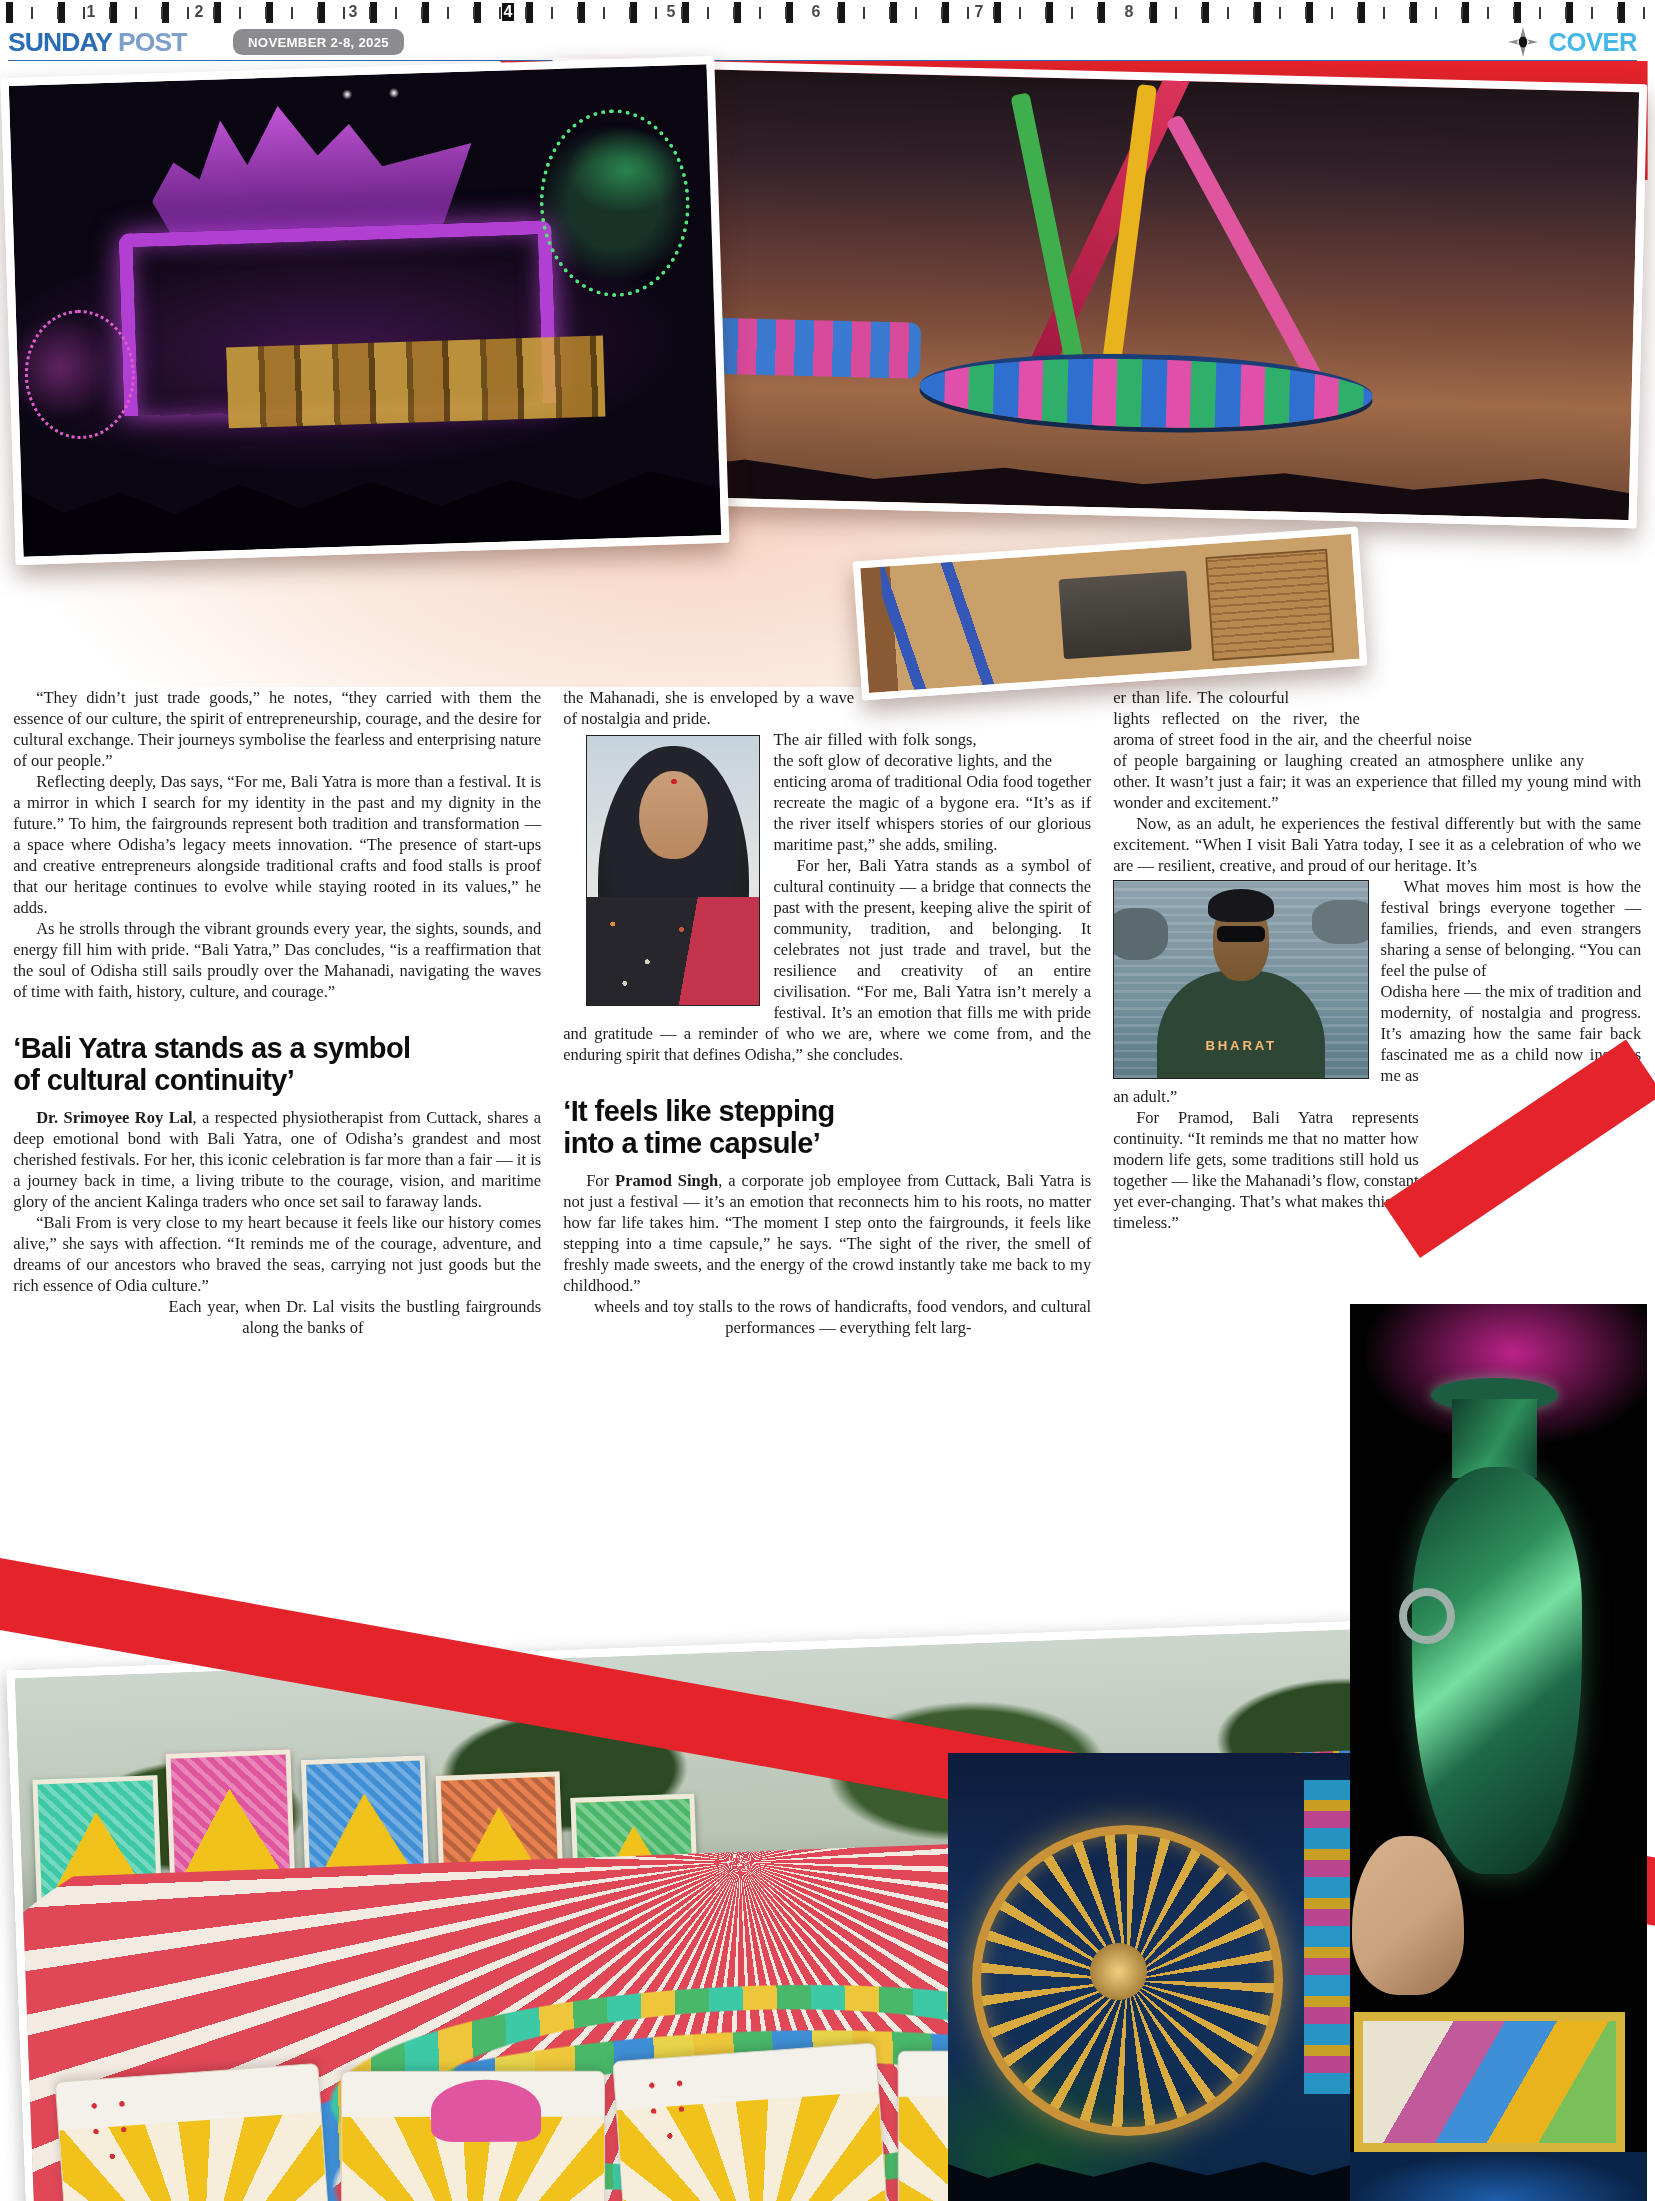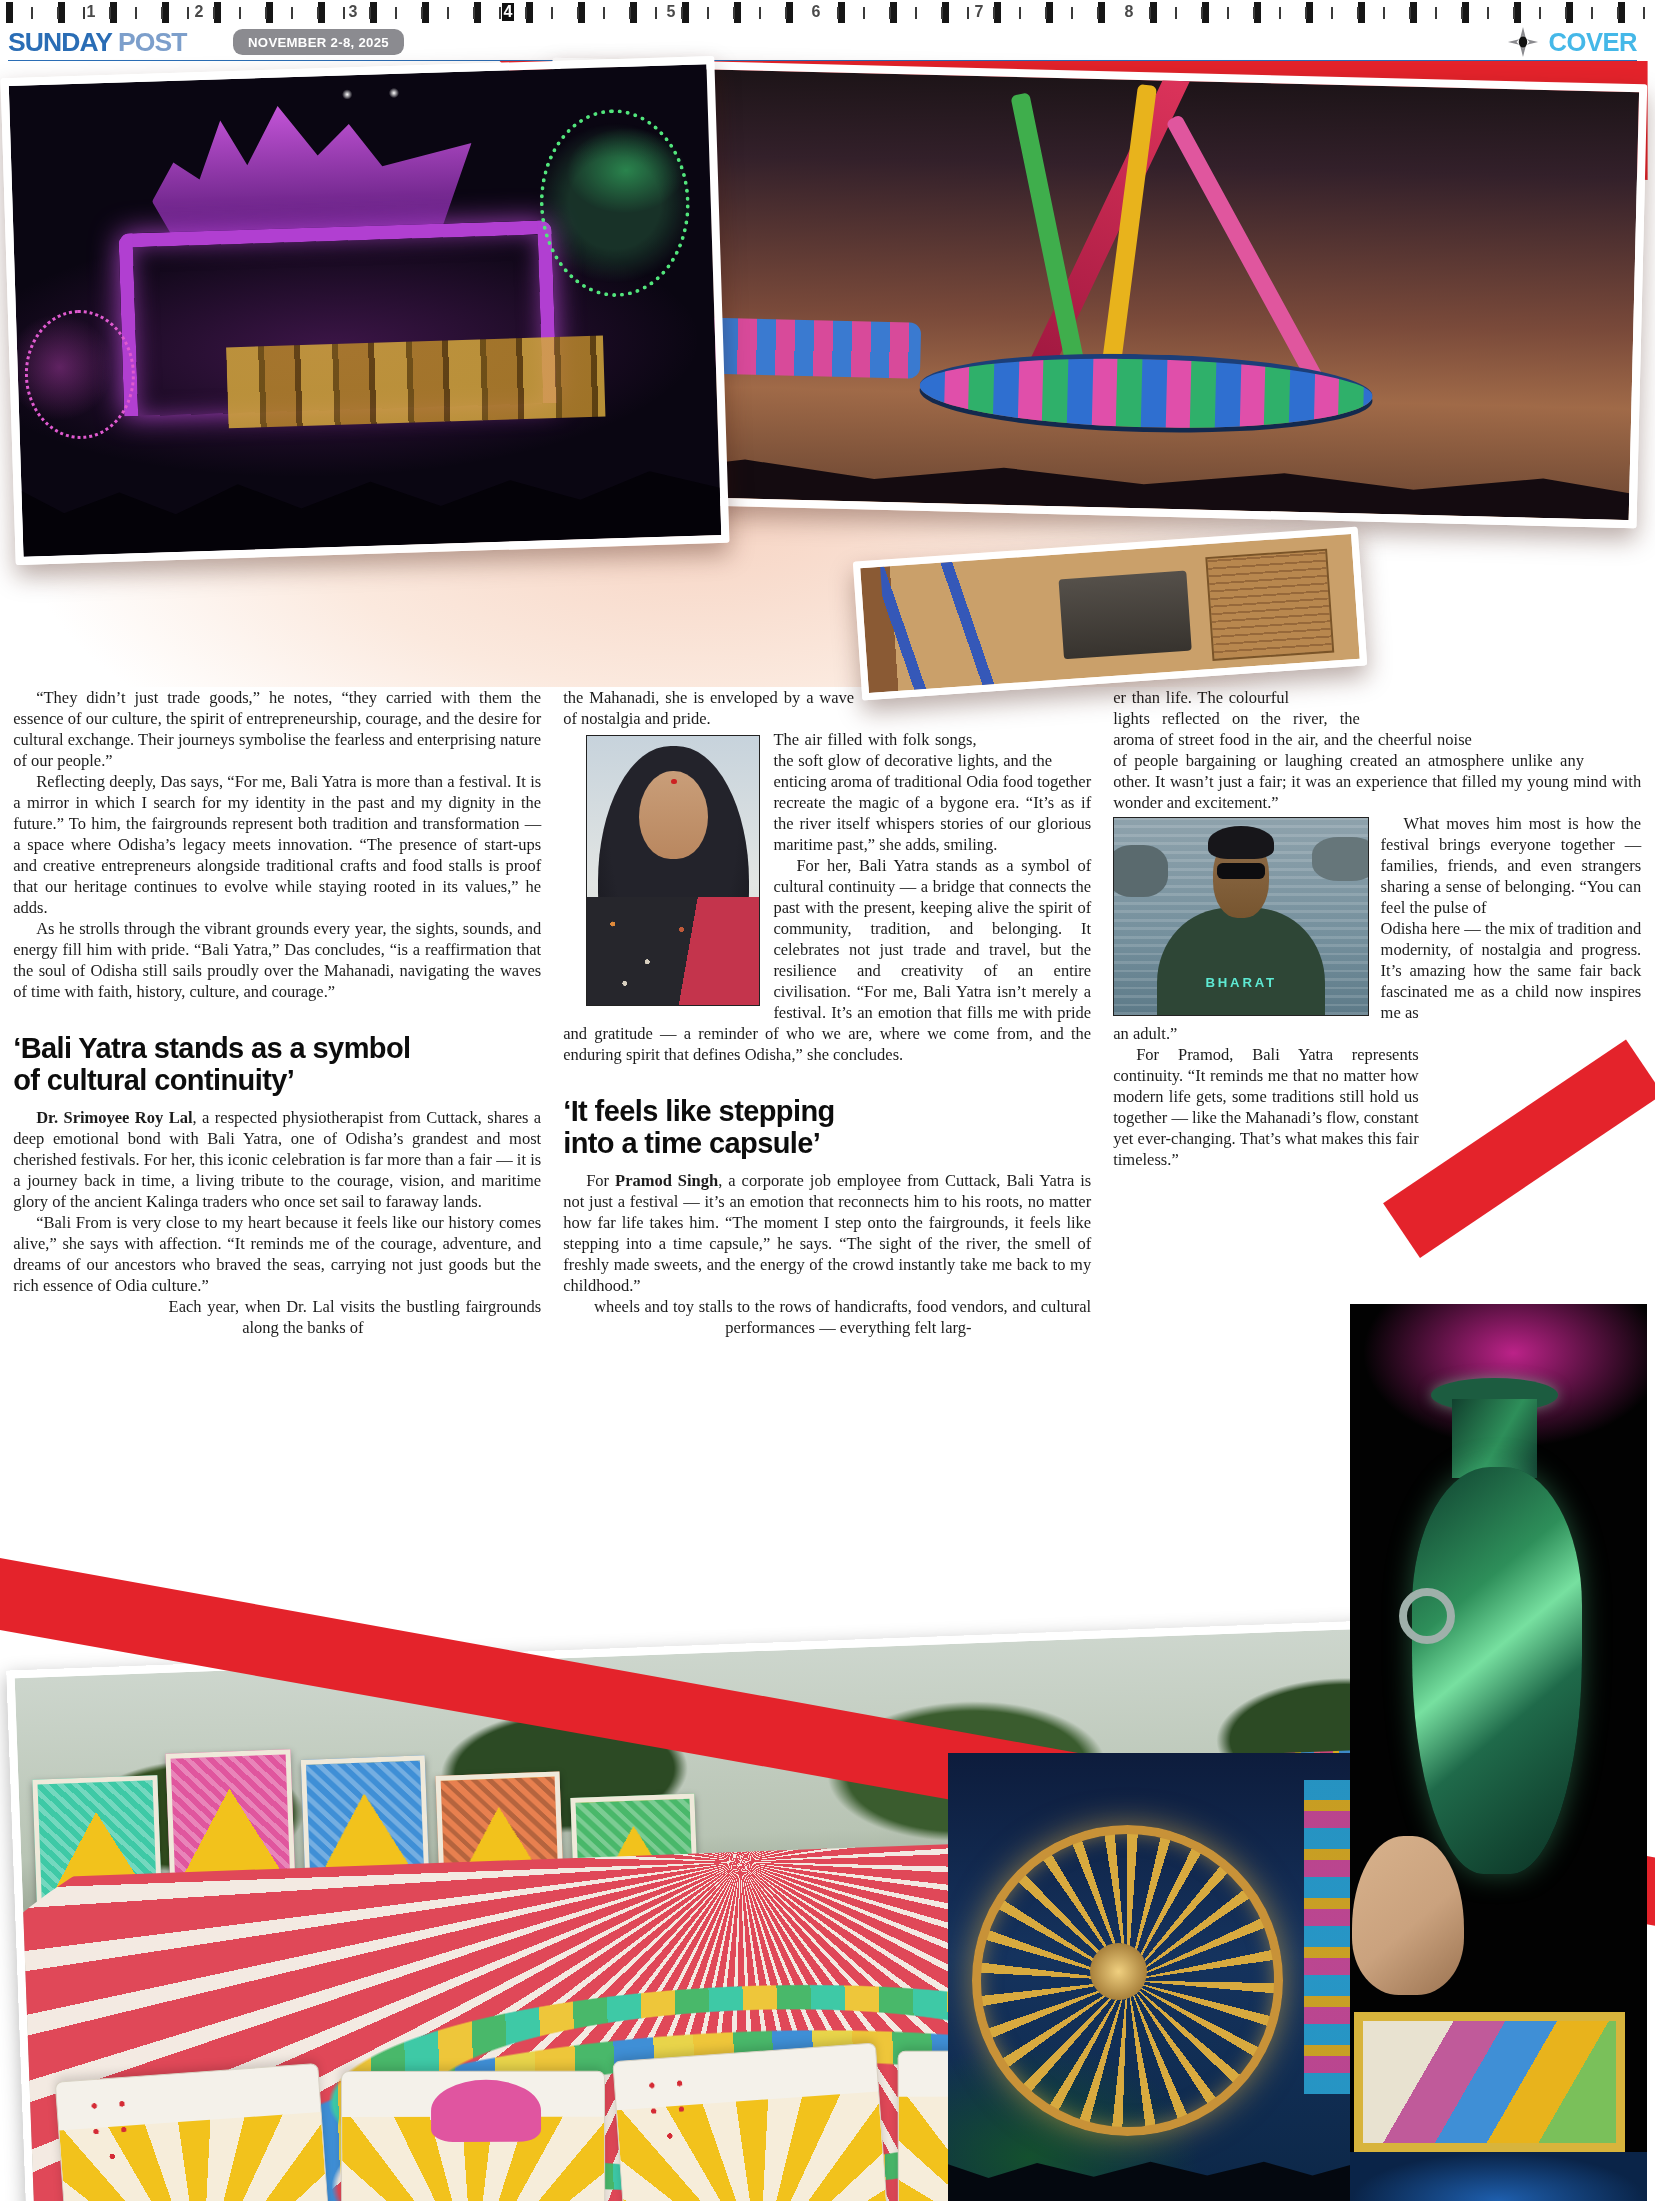--- a/index.html
+++ b/index.html
@@ -109,21 +109,21 @@
        radial-gradient(4.7px 4.7px at 22% 80%,#d8d0c0 50%,transparent 55%),
        linear-gradient(100deg,#26262c 0 58%,#c4344c 58%);}
   .ph-man{float:left;width:254px;height:197px;margin:3.8px 11.4px 5.7px 0;border:0.9px solid #222;
      position:relative;overflow:hidden;
      background:repeating-linear-gradient(0deg,rgba(255,255,255,.14) 0 2.8px,transparent 2.8px 8.5px),
        linear-gradient(#8ea2ac,#75909d 60%,#5d7a88);}
   .mn-rock{position:absolute;left:-3%;top:14%;width:24%;height:26%;border-radius:40%;background:#5a6a6e;}
   .mn-rock2{position:absolute;right:-4%;top:10%;width:26%;height:22%;border-radius:40%;background:#66767a;}
   .mn-shirt{position:absolute;left:17%;bottom:0;width:66%;height:54%;border-radius:42% 42% 0 0/70% 70% 0 0;
      background:#2e4636;display:flex;justify-content:center;align-items:flex-end;padding-bottom:24.6px;box-sizing:border-box;}
-  .mn-shirt span{color:#5eead4;font:bold 13.2px "Liberation Sans",sans-serif;letter-spacing:2.8px;}
+  .mn-shirt span{color:#fdba74;font:bold 13.2px "Liberation Sans",sans-serif;letter-spacing:2.8px;}
   .mn-head{position:absolute;left:39%;top:9%;width:22%;height:42%;border-radius:46% 46% 44% 44%;
      background:linear-gradient(#8a6844 20%,#77552f);}
   .mn-hair{position:absolute;left:37%;top:4%;width:26%;height:17%;border-radius:50% 50% 30% 30%;background:#17161a;}
   .mn-glasses{position:absolute;left:40.5%;top:23%;width:19%;height:8%;border-radius:5.7px;background:#0d0d10;}
 
   
   .red-band{position:absolute;left:0;top:1558px;width:1655px;height:379px;background:#e4232b;z-index:6;
      clip-path:polygon(0 0,100% 79%,100% 97%,0 19%);}
   .red-corner{position:absolute;left:1420px;top:1192px;width:293px;height:66px;background:#e4232b;
      transform:rotate(-34deg);transform-origin:0 100%;z-index:4;}
@@ -314,20 +314,21 @@
       <span>into a time capsule’</span>
     </h2>
     <p><span>For </span><b>Pramod Singh</b><span>, a corporate job employee from Cuttack, Bali Yatra is not just a festival — it’s an emotion that reconnects him to his roots, no matter how far life takes him. “The moment I step onto the fairgrounds, it feels like stepping into a time capsule,” he says. “The sight of the river, the smell of freshly made sweets, and the energy of the crowd instantly take me back to my childhood.”</span></p>
     <div class="cut cut-bl2"></div>
     <p class="np">wheels and toy stalls to the rows of handicrafts, food vendors, and cultural performances — everything felt larg-</p>
   </div>
 
   <div class="col">
     <div class="cut cut-tr3"></div>
     <p class="np">er than life. The colourful lights reflected on the river, the aroma of street food in the air, and the cheerful noise of people bargaining or laughing created an atmosphere unlike any other. It wasn’t just a fair; it was an experience that filled my young mind with wonder and excitement.”</p>
+    <p>Now, as an adult, he experiences the festival differently but with the same excitement. “When I visit Bali Yatra today, I see it as a celebration of who we are — resilient, creative, and proud of our heritage. It’s</p>
     <figure class="ph-man" style="margin-top:3.8px">
       <div class="mn-rock"></div>
       <div class="mn-rock2"></div>
       <div class="mn-shirt">
           <span>BHARAT</span>
         </div>
       <div class="mn-head"></div>
       <div class="mn-hair"></div>
       <div class="mn-glasses"></div>
     </figure>

